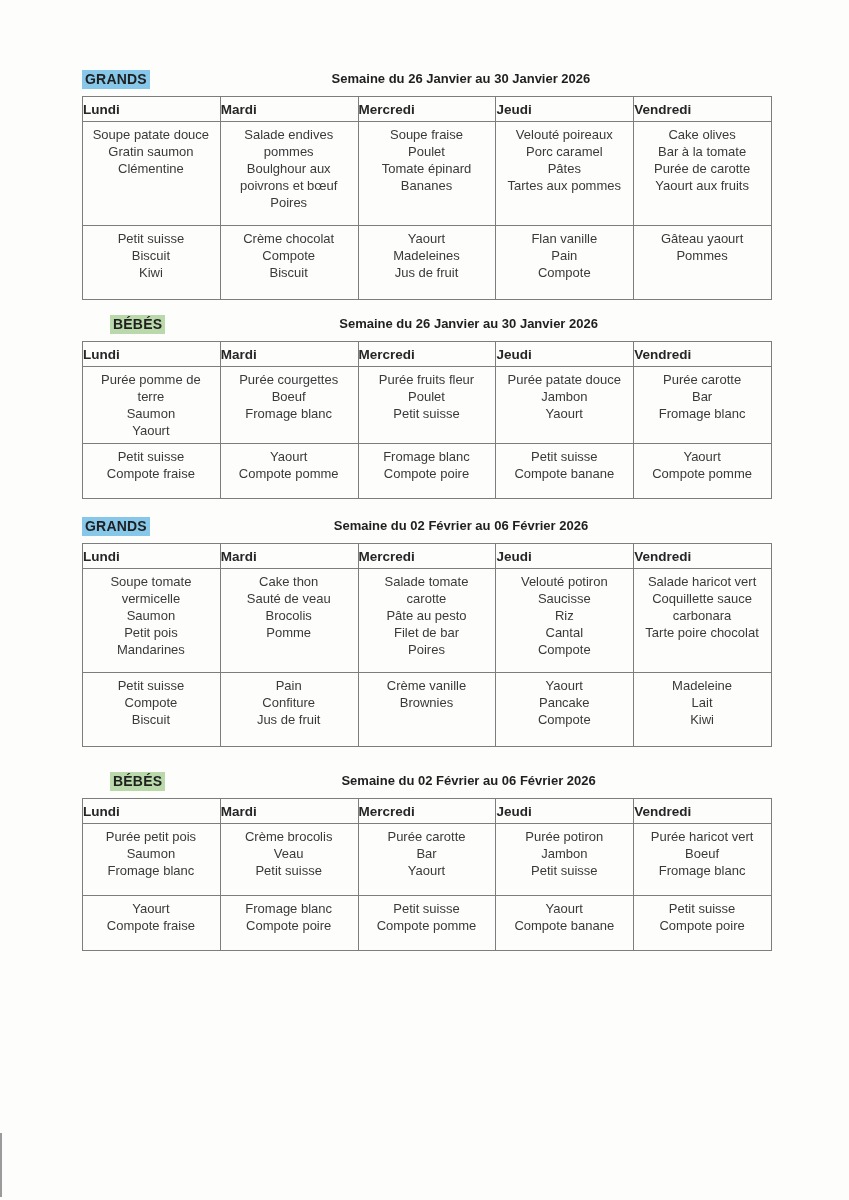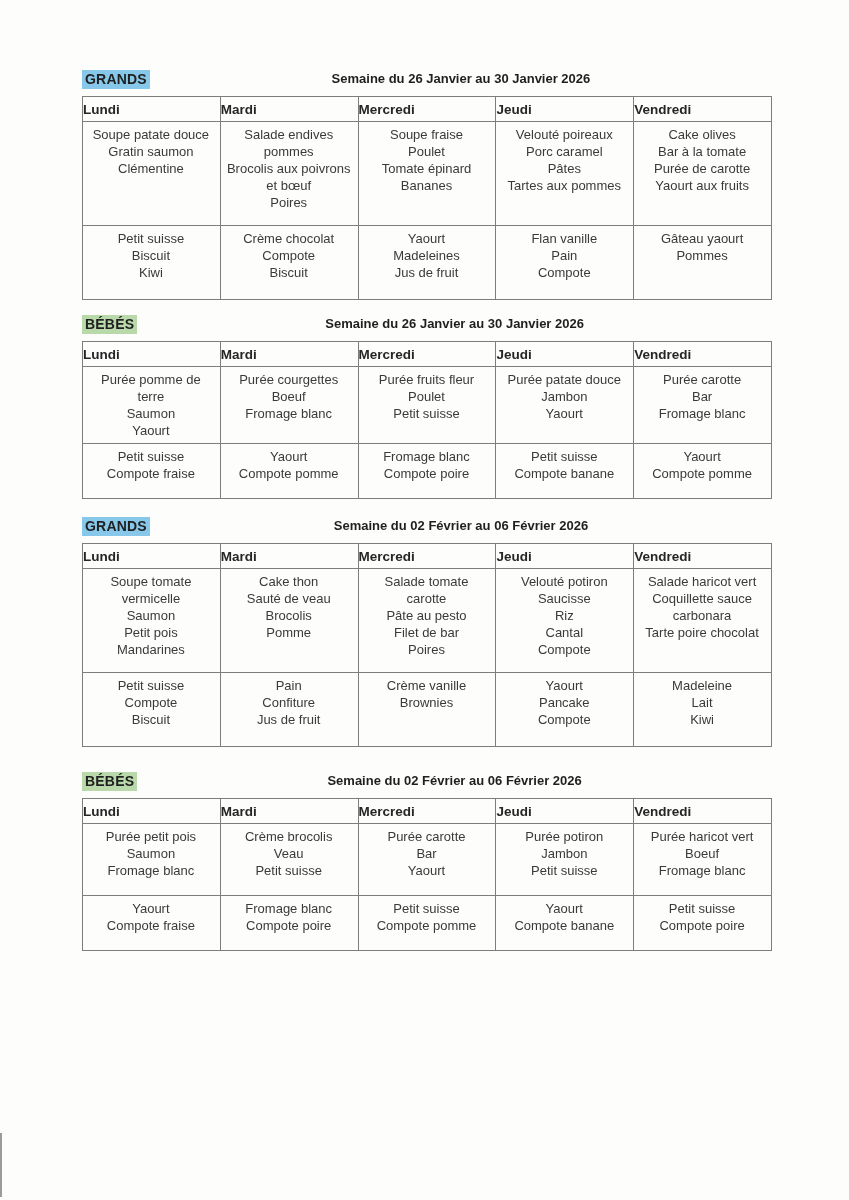--- a/index.html
+++ b/index.html
@@ -39,21 +39,21 @@
     margin-bottom:7px;
   }
   .section-label{
     font-weight:bold;
     font-size:14px;
     color:#1f1f1f;
     padding:1px 3px 2px 3px;
     letter-spacing:0.2px;
   }
   .label-grands{background:var(--grands);}
-  .label-bebes{background:var(--bebes);}
+  .label-bebes{background:var(--bebes);margin-left:28px;}
   .week-title{
     flex:1;
     text-align:center;
     font-weight:bold;
     font-size:13px;
     color:#1f1f1f;
     padding-top:1px;
   }
   table.menu-table{
     width:100%;
@@ -118,21 +118,21 @@
       </thead>
       <tbody>
               <tr class="menu-row menu-row-0">
                 <td>
                   <div class="dish">Soupe patate douce</div>
                   <div class="dish">Gratin saumon</div>
                   <div class="dish">Clémentine</div>
                 </td>
                 <td>
                   <div class="dish">Salade endives pommes</div>
-                  <div class="dish">Brocolis aux poivrons et bœuf</div>
+                  <div class="dish">Boulghour aux poivrons et bœuf</div>
                   <div class="dish">Poires</div>
                 </td>
                 <td>
                   <div class="dish">Soupe fraise</div>
                   <div class="dish">Poulet</div>
                   <div class="dish">Tomate épinard</div>
                   <div class="dish">Bananes</div>
                 </td>
                 <td>
                   <div class="dish">Velouté poireaux</div>

